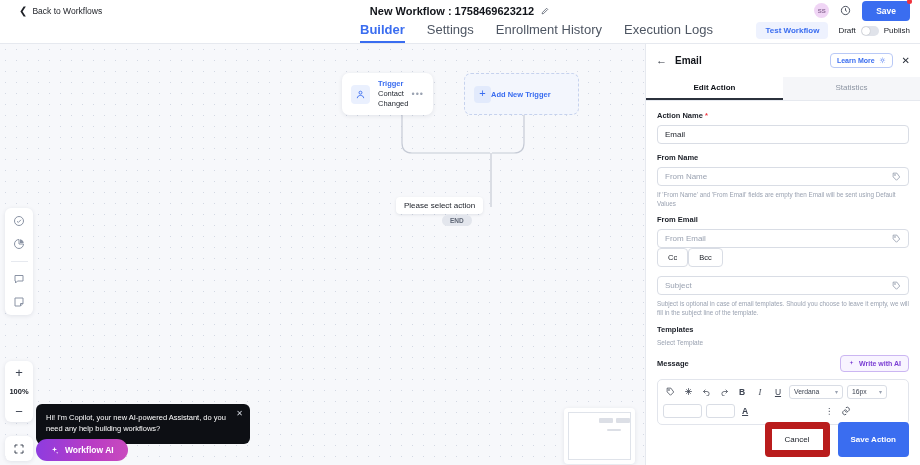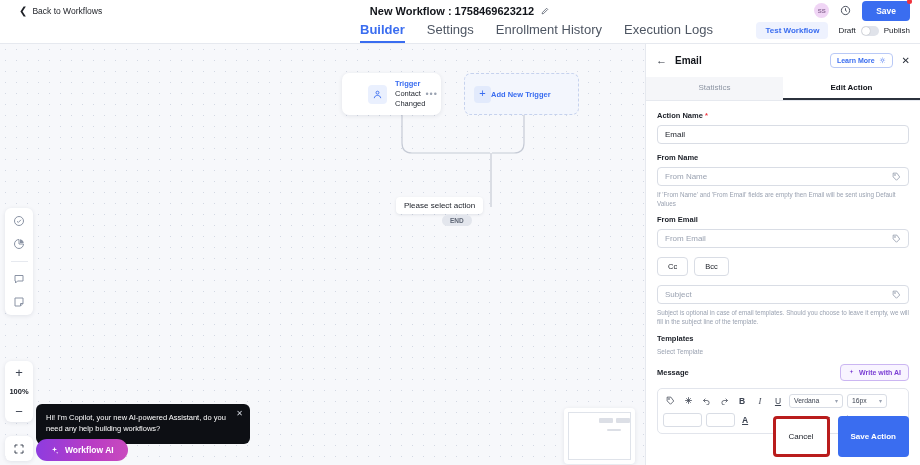--- a/index.html
+++ b/index.html
@@ -87,21 +87,21 @@
     background-image: radial-gradient(#d3d8e3 0.8px, transparent 0.8px);
     background-size: 11px 11px;
     overflow: hidden;
   }
 
   .node {
     position: absolute; background: #fff; border-radius: 7px;
     box-shadow: 0 1px 4px rgba(25,35,70,.10);
     display: flex; align-items: center;
   }
-  .node-trigger { left: 342px; top: 29px; width: 99px; height: 42px; padding: 0 26px; }
+  .node-trigger { left: 342px; top: 29px; width: 91px; height: 42px; padding: 0 9px; }
   .node-icon {
     width: 19px; height: 19px; border-radius: 4px; background: #eaf0fe;
     display: flex; align-items: center; justify-content: center;
     color: #3a6df0; flex: none;
   }
   .node-text { margin-left: 8px; flex: 1; }
   .node-title { font-size: 7.5px; color: #3a6df0; font-weight: 600; line-height: 1.35; }
   .node-sub { font-size: 7.5px; color: #1e232c; line-height: 1.35; }
   .node-dots { font-size: 9px; color: #9aa2b1; letter-spacing: 1px; cursor: pointer; }
 
@@ -221,21 +221,21 @@
     position: relative; height: 19px; border: 1px solid #d9dde5; border-radius: 4px;
     display: flex; align-items: center; padding: 0 7px;
     font-size: 8px; color: #20242c; background: #fff;
   }
   .input.placeholder { color: #9aa2b1; }
   .input .tag-ic { margin-left: auto; color: #8a93a4; display: flex; cursor: pointer; }
   .hint { font-size: 6.3px; color: #9aa2b1; margin-top: 4px; line-height: 1.45; }
   .spacer-10 { height: 9px; }
   .spacer-7 { height: 7px; }
 
-  .ccbcc { display: flex; gap: 6px; margin-top: 9px; }
+  .ccbcc { display: flex; }
   .ccbtn {
     border: 1px solid #d9dde5; border-radius: 4px; background: #fff;
     font-size: 7.5px; color: #20242c; padding: 4px 10px; cursor: pointer;
   }
   .select {
     height: 19px; border: 1px solid #d9dde5; border-radius: 4px;
     display: flex; align-items: center; padding: 0 7px;
     font-size: 8px; color: #767e8c; background: #fff; cursor: pointer;
   }
   .select .caret { margin-left: auto; color: #9aa2b1; font-size: 7px; }
@@ -267,22 +267,22 @@
   .tb-sel .cv { color: #9aa2b1; font-size: 6px; margin-left: auto; }
   .tb-sel.w-font { width: 54px; }
   .tb-sel.w-size { width: 40px; }
   .tb-sel.w-para { width: 42px; }
   .tb-sel.w-lh { width: 30px; }
 
   .panel-actions {
     position: absolute; right: 11px; bottom: 8px; display: flex; gap: 8px;
   }
   .btn-cancel {
-    border: 3px solid #b91c1c; border-radius: 4px; background: #fff;
-    font-size: 8px; color: #20242c; padding: 13px 13px; cursor: pointer;
+    border: 7px solid #b91c1c; border-radius: 4px; background: #fff;
+    font-size: 8px; color: #20242c; padding: 6px 13px; cursor: pointer;
   }
   .btn-save {
     border: none; border-radius: 4px; background: #3a6df0; color: #fff;
     font-size: 8px; font-weight: 600; padding: 5px 13px; cursor: pointer;
   }
   svg { display: block; }
 </style>
 </head>
 <body>
 
@@ -438,22 +438,22 @@
               <circle cx="12" cy="11" r="4"></circle>
                 <path d="M12 2v2M12 18v3M3 11h2M19 11h2M5.6 4.6l1.4 1.4M17 17l1.4 1.4M18.4 4.6L17 6M7 17l-1.4 1.4"></path>
             </svg>
           </span>
         </button>
         <span class="panel-close">✕</span>
       </div>
     </div>
 
     <div class="panel-tabs">
+      <div class="ptab active">Edit Action</div>
       <div class="ptab inactive">Statistics</div>
-      <div class="ptab active">Edit Action</div>
     </div>
 
     <div class="panel-body">
 
       <div class="field-label">
         <span>Action Name</span>
         <span class="req">*</span>
       </div>
       <div class="input">
         <span>Email</span>

